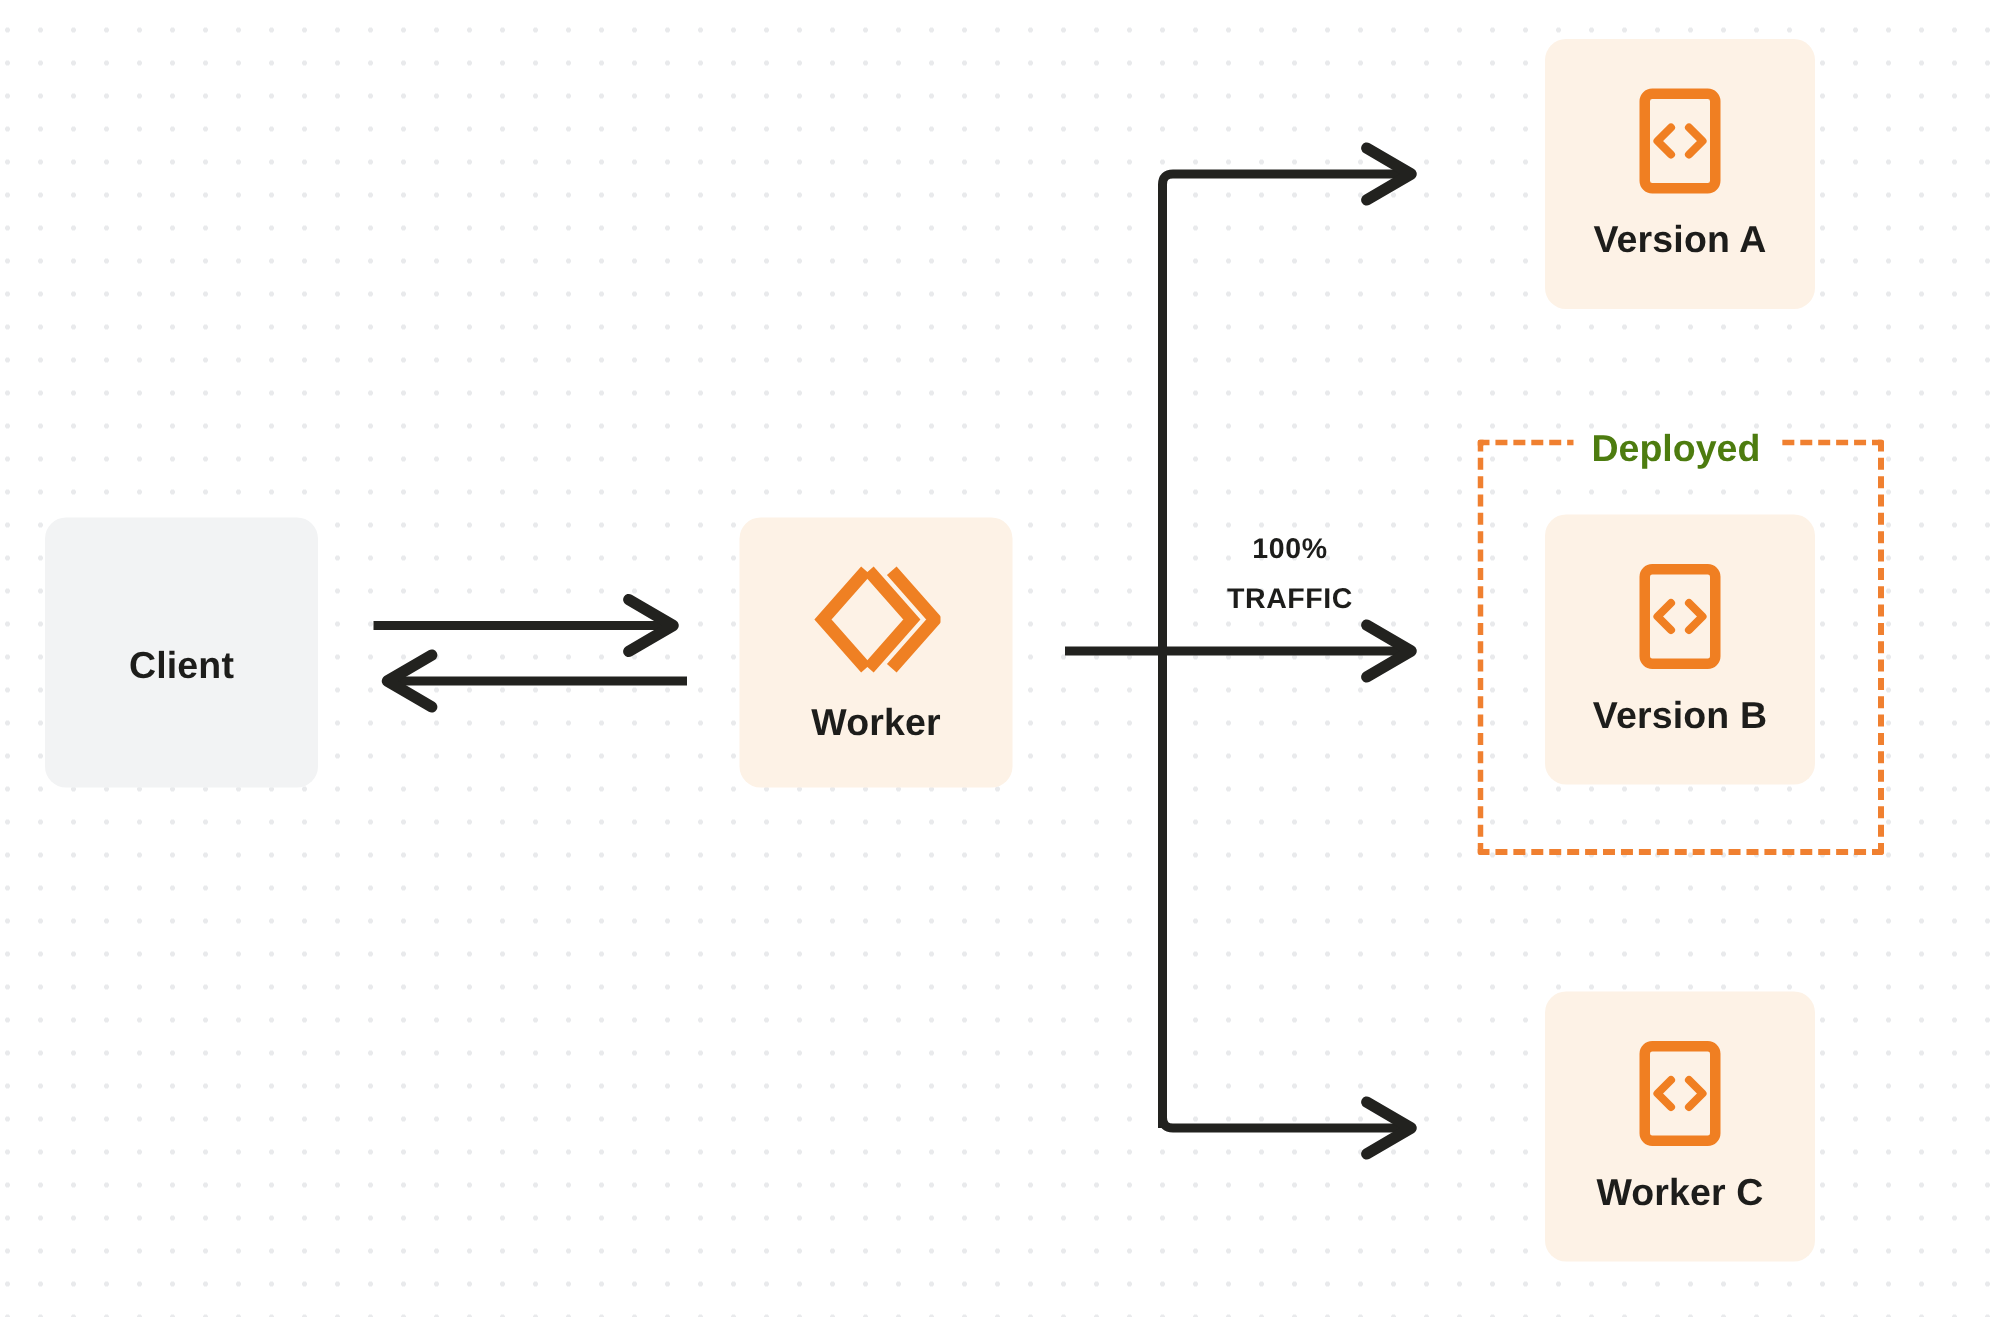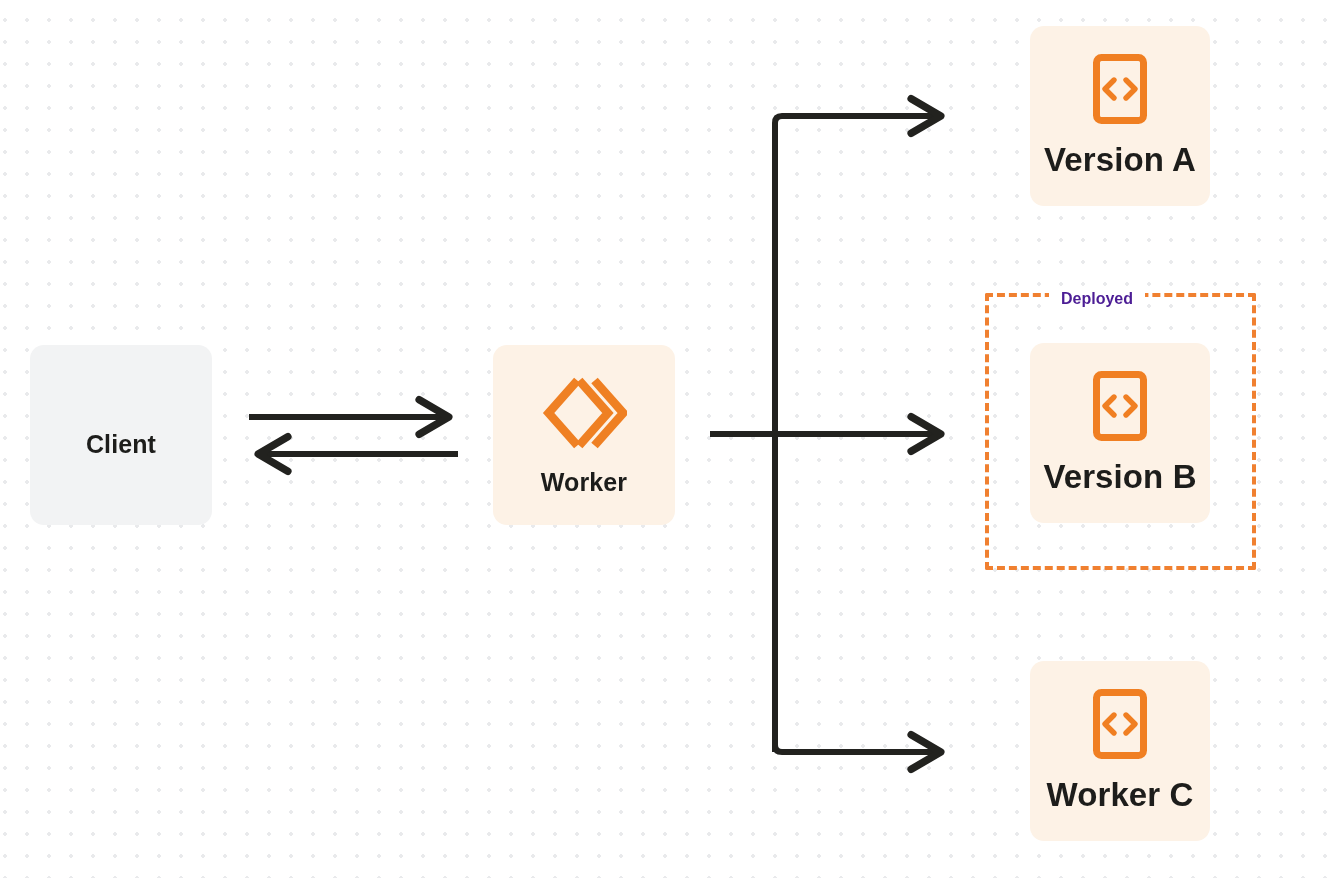--- a/index.html
+++ b/index.html
@@ -80,21 +80,21 @@
   .version-node {
     left: 1030px;
     width: 180px;
     height: 180px;
     background-color: #fdf2e6;
   }
   .version-a { top: 26px; }
   .version-b { top: 343px; }
   .version-c { top: 661px; }
   .version-node .node-label {
-    font-size: 33px;
+    font-size: 25px;
     margin-top: 16px;
   }
   .code-icon {
     width: 56px;
     height: 72px;
     display: block;
   }
 
   
   .deployed-frame {
@@ -106,22 +106,22 @@
     box-sizing: border-box;
     border: 4px dashed #f08030;
     border-radius: 2px;
   }
   .deployed-label {
     position: absolute;
     left: 1049px;
     top: 286px;
     padding: 0 12px;
     background-color: #ffffff;
-    color: #4c1d95;
-    font-size: 16px;
+    color: #4d7c0f;
+    font-size: 25px;
     font-weight: bold;
     line-height: 26px;
     white-space: nowrap;
   }
 
   
   .connectors {
     position: absolute;
     left: 0;
     top: 0;
@@ -161,20 +161,24 @@
 
     <path d="M 458 454 L 259 454" fill="none" stroke="#22221f" stroke-width="6" stroke-linecap="butt" marker-end="url(#arrowhead)"></path>
 
     <path d="M 710 434 L 940 434" fill="none" stroke="#22221f" stroke-width="6" stroke-linecap="butt" marker-end="url(#arrowhead)"></path>
 
     <path d="M 775 752 L 775 123 Q 775 116 782 116 L 940 116" fill="none" stroke="#22221f" stroke-width="6" stroke-linecap="butt" stroke-linejoin="round" marker-end="url(#arrowhead)"></path>
 
     <path d="M 775 745 Q 775 752 782 752 L 940 752" fill="none" stroke="#22221f" stroke-width="6" stroke-linecap="butt" stroke-linejoin="round" marker-end="url(#arrowhead)"></path>
   </svg>
 
+  <div class="traffic-label">
+    <span>100%</span>
+    <span>TRAFFIC</span>
+  </div>
 
   <div class="node client-node">
     <div class="node-label">Client</div>
   </div>
 
   <div class="node worker-node">
     <span>
       <svg class="worker-logo" viewBox="0 0 90 80" aria-hidden="true">
 
         <path d="M 38 6 L 8 40 L 38 74" fill="none" stroke="#ef8023" stroke-width="9" stroke-linecap="butt" stroke-linejoin="miter"></path>

